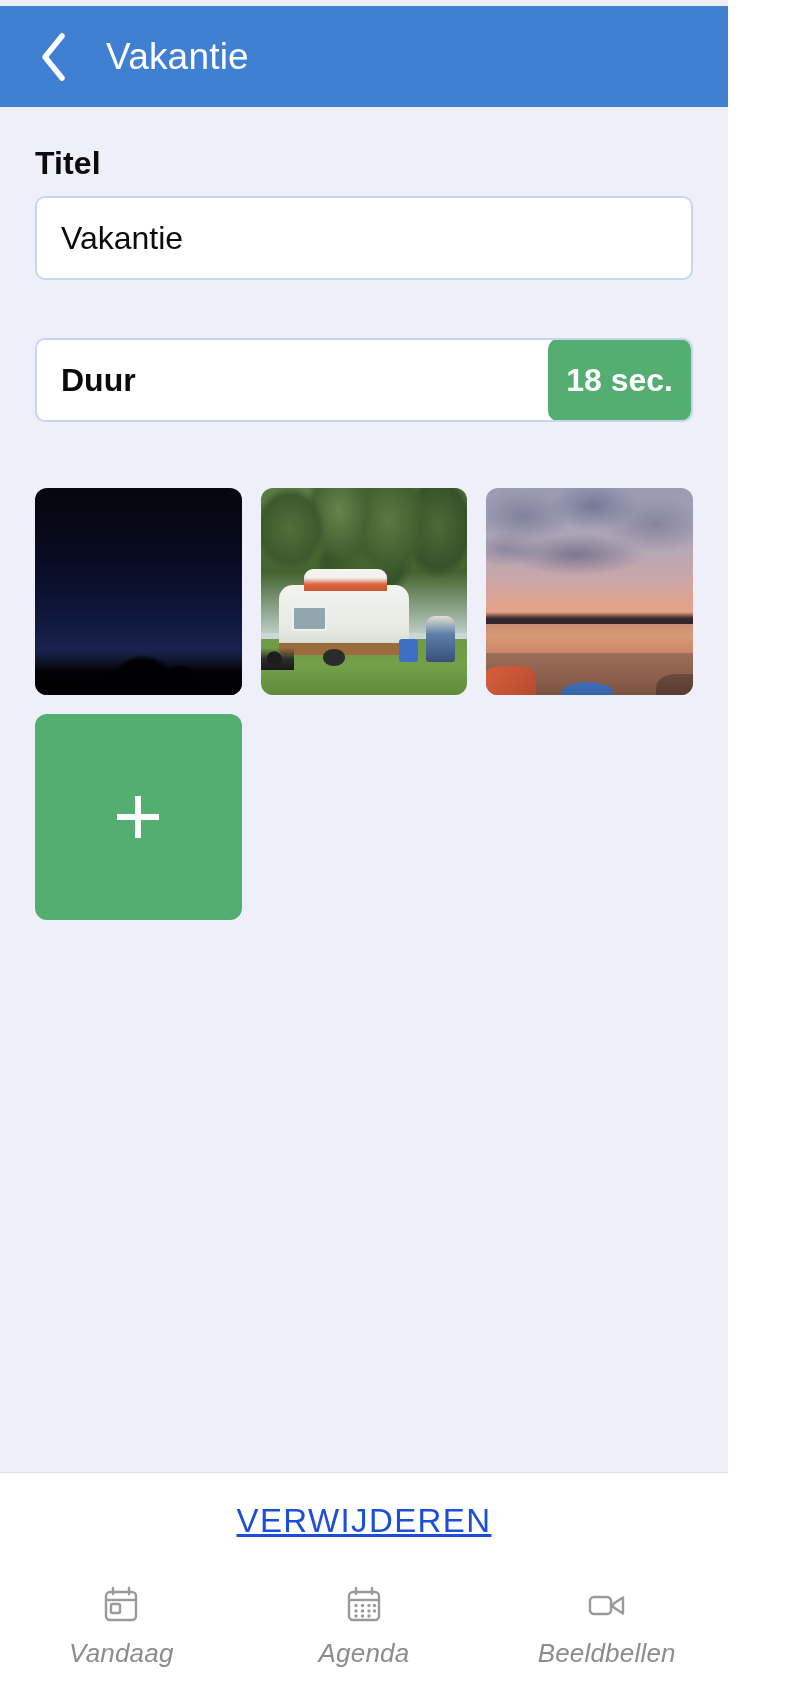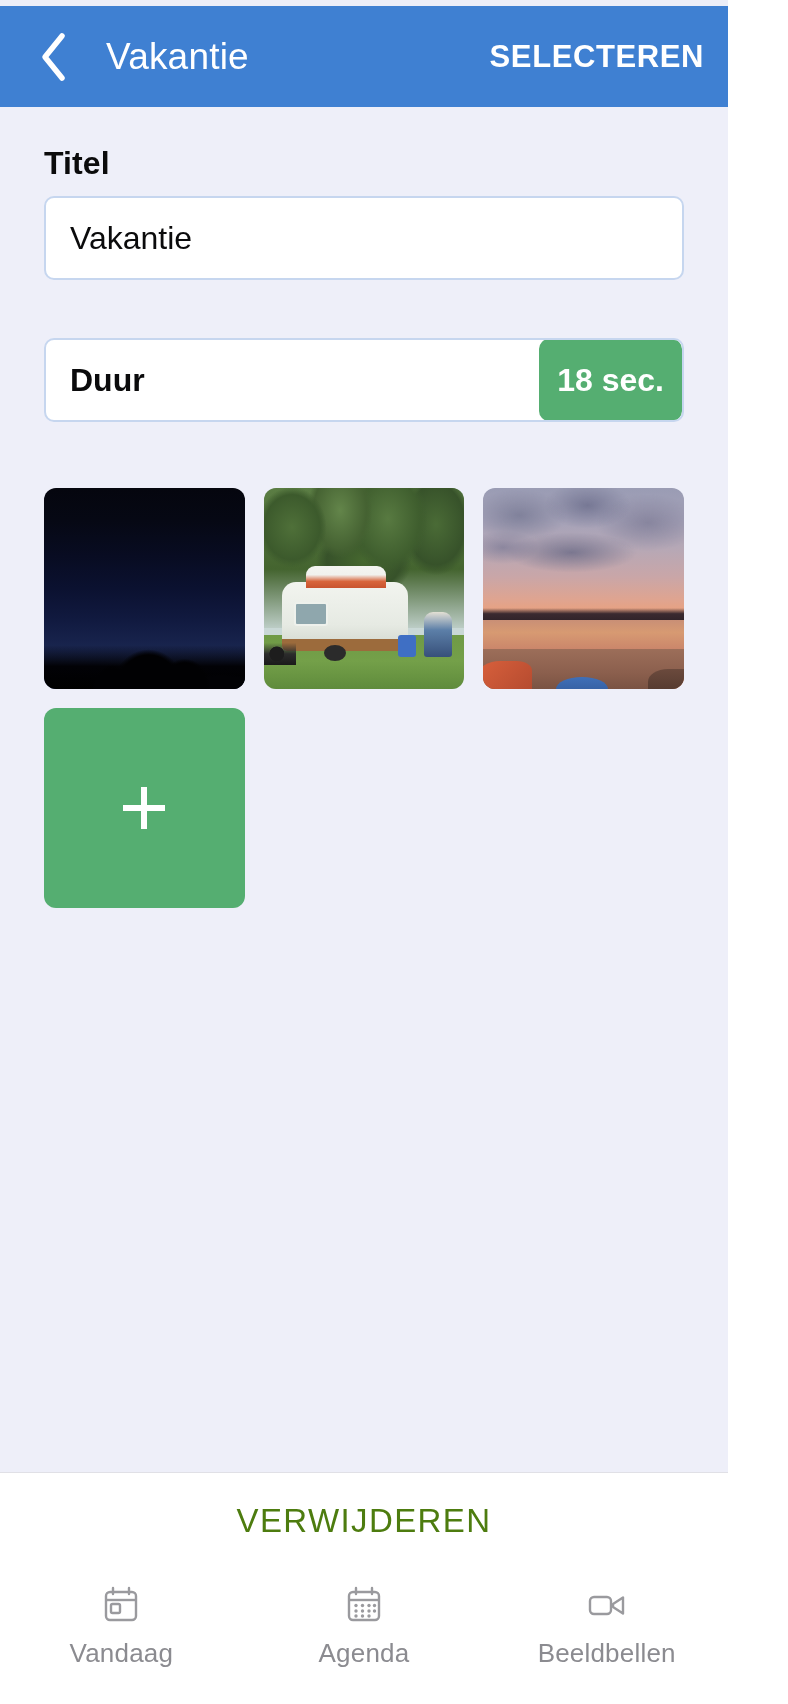--- a/index.html
+++ b/index.html
@@ -55,21 +55,21 @@
     font-weight: 700;
     letter-spacing: .6px;
     cursor: pointer;
     white-space: nowrap;
   }
 
   
   .content {
     flex: 1 1 auto;
     background: #eeeff9;
-    padding: 0 44px;
+    padding: 0 35px;
     position: relative;
     overflow: hidden;
   }
 
   .field-label {
     font-size: 32px;
     font-weight: 700;
     color: #0b0b0c;
     margin-top: 38px;
     margin-bottom: 14px;
@@ -274,25 +274,26 @@
   .delete-bar {
     flex: none;
     height: 96px;
     background: #ffffff;
     border-top: 1px solid #e0e0e6;
     display: flex;
     align-items: center;
     justify-content: center;
   }
   .delete-label {
-    color: #4d7c0f;
+    color: #1d4ed8;
     font-size: 33px;
     font-weight: 400;
     letter-spacing: 1.4px;
     cursor: pointer;
+    text-decoration: underline;
   }
 
   
   .tabbar {
     flex: none;
     height: 136px;
     background: #ffffff;
     display: flex;
     align-items: flex-start;
     padding-top: 14px;
@@ -303,40 +304,40 @@
     flex-direction: column;
     align-items: center;
     gap: 10px;
     cursor: pointer;
   }
   .tab .ticon { height: 46px; display: flex; align-items: center; justify-content: center; }
   .tab .tlabel {
     font-size: 26px;
     color: #8b8b90;
     letter-spacing: .2px;
+    font-style: italic;
   }
   .tab.active .tlabel { color: #2f7bd8; }
 </style>
 </head>
 <body>
 
 <div class="phone">
 
   <div class="status-strip"></div>
 
   <div class="appbar">
     <div class="back-btn">
       <span>
         <svg width="30" height="50" viewBox="0 0 30 50" fill="none">
           <path d="M23 4 L6 25 L23 46" stroke="#ffffff" stroke-width="5.5" stroke-linecap="round" stroke-linejoin="round"></path>
         </svg>
       </span>
     </div>
     <div class="appbar-title">Vakantie</div>
-    <div class="appbar-action">SELECTEREN</div>
   </div>
 
   <div class="content">
 
     <div class="field-label">Titel</div>
 
     <div class="card">
       <input class="card-title-input" type="text" value="Vakantie" style="">
     </div>
 

